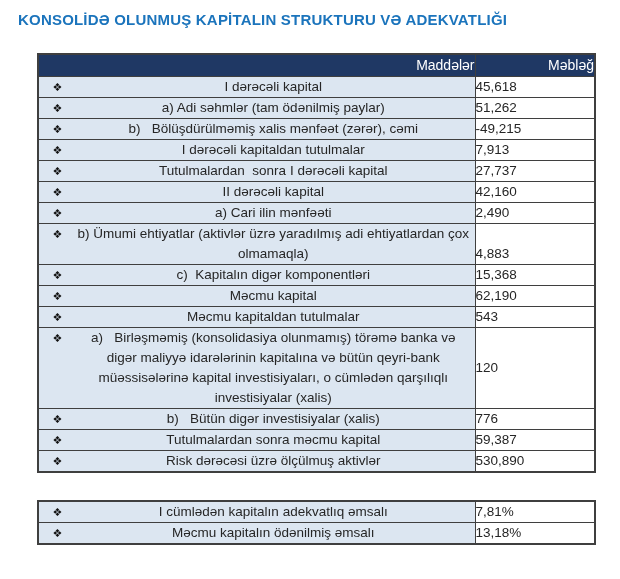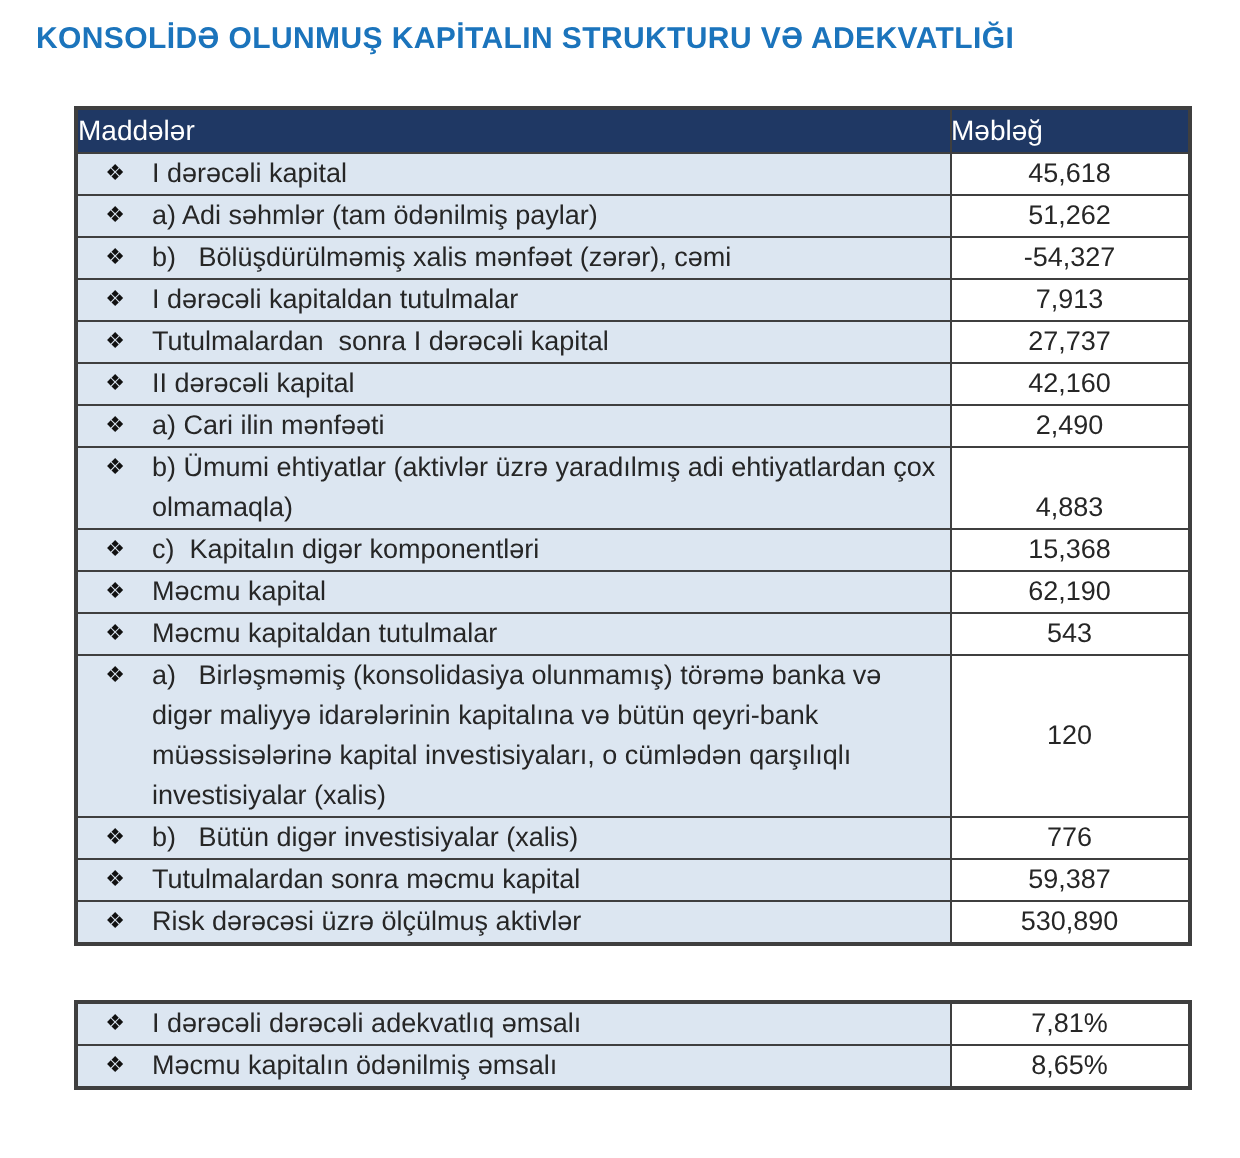--- a/index.html
+++ b/index.html
@@ -40,47 +40,48 @@
     line-height:20px;
   }
   table.cap col.c-label{width:437px;}
   table.cap col.c-value{width:120px;}
   table.cap th{
     background:var(--header-bg);
     color:var(--header-text);
     font-weight:normal;
     font-size:14px;
     height:22px;
-    text-align:left;
+    text-align:right;
   }
   td.label-cell{
     background:var(--label-bg);
     vertical-align:top;
     height:19px;
   }
   td.value-cell{
     background:var(--value-bg);
-    text-align:center;
+    text-align:left;
     padding-right:5px;
     vertical-align:middle;
     height:19px;
   }
   .lab{display:flex;align-items:flex-start;}
   .bullet{
     flex:0 0 37px;
     min-width:37px;
     text-align:center;
     font-size:11px;
     line-height:20px;
     color:#111;
   }
   .txt{
     flex:1;
     padding-right:4px;
     white-space:pre-wrap;
+    text-align:center;
   }
   table.cap.ratio{margin-top:27px;}
   table.cap.ratio td{line-height:20px;}
 </style>
 </head>
 <body>
 
 <h1 class="page-title">KONSOLİDƏ OLUNMUŞ KAPİTALIN STRUKTURU VƏ ADEKVATLIĞI</h1>
 
 <table class="cap">
@@ -113,21 +114,21 @@
         </td>
         <td class="value-cell">51,262</td>
       </tr>
       <tr>
         <td class="label-cell">
           <div class="lab">
             <span class="bullet">❖</span>
             <span class="txt">b)   Bölüşdürülməmiş xalis mənfəət (zərər), cəmi</span>
           </div>
         </td>
-        <td class="value-cell">-54,327</td>
+        <td class="value-cell">-49,215</td>
       </tr>
       <tr>
         <td class="label-cell">
           <div class="lab">
             <span class="bullet">❖</span>
             <span class="txt">I dərəcəli kapitaldan tutulmalar</span>
           </div>
         </td>
         <td class="value-cell">7,913</td>
       </tr>
@@ -236,28 +237,28 @@
 <table class="cap ratio">
   <colgroup>
       <col class="c-label">
       <col class="c-value">
     </colgroup>
   <tbody>
       <tr>
         <td class="label-cell">
           <div class="lab">
             <span class="bullet">❖</span>
-            <span class="txt">I dərəcəli dərəcəli adekvatlıq əmsalı</span>
+            <span class="txt">I cümlədən kapitalın adekvatlıq əmsalı</span>
           </div>
         </td>
         <td class="value-cell">7,81%</td>
       </tr>
       <tr>
         <td class="label-cell">
           <div class="lab">
             <span class="bullet">❖</span>
             <span class="txt">Məcmu kapitalın ödənilmiş əmsalı</span>
           </div>
         </td>
-        <td class="value-cell">8,65%</td>
+        <td class="value-cell">13,18%</td>
       </tr>
     </tbody>
 </table>
 
 </body></html>

